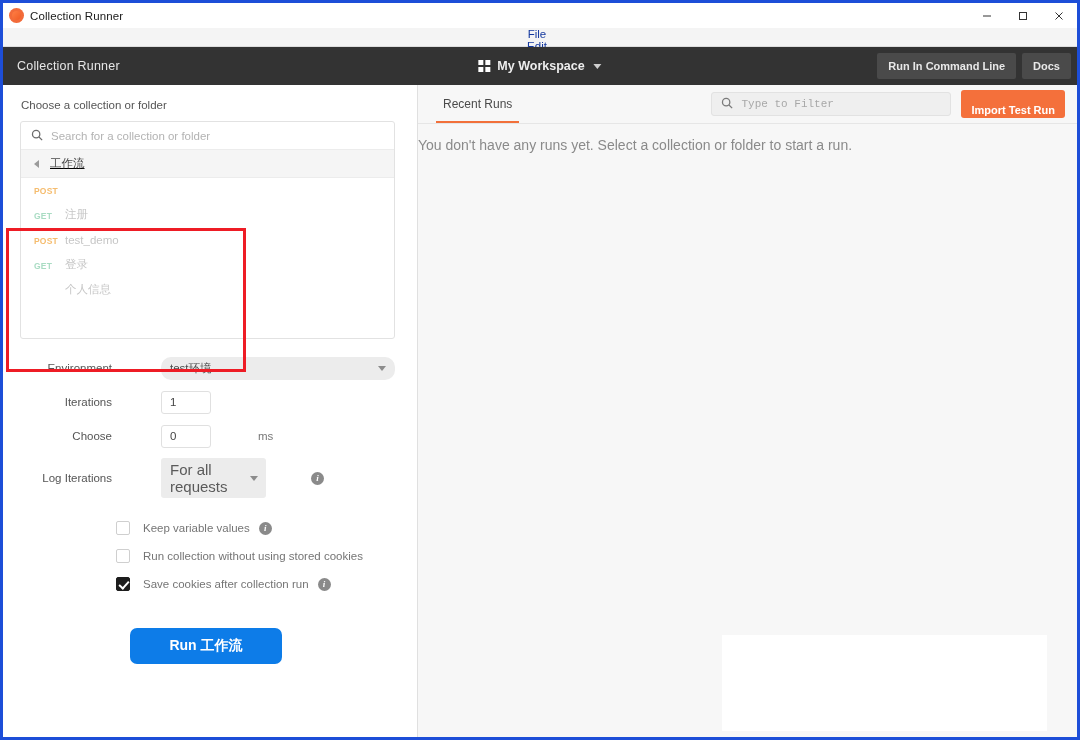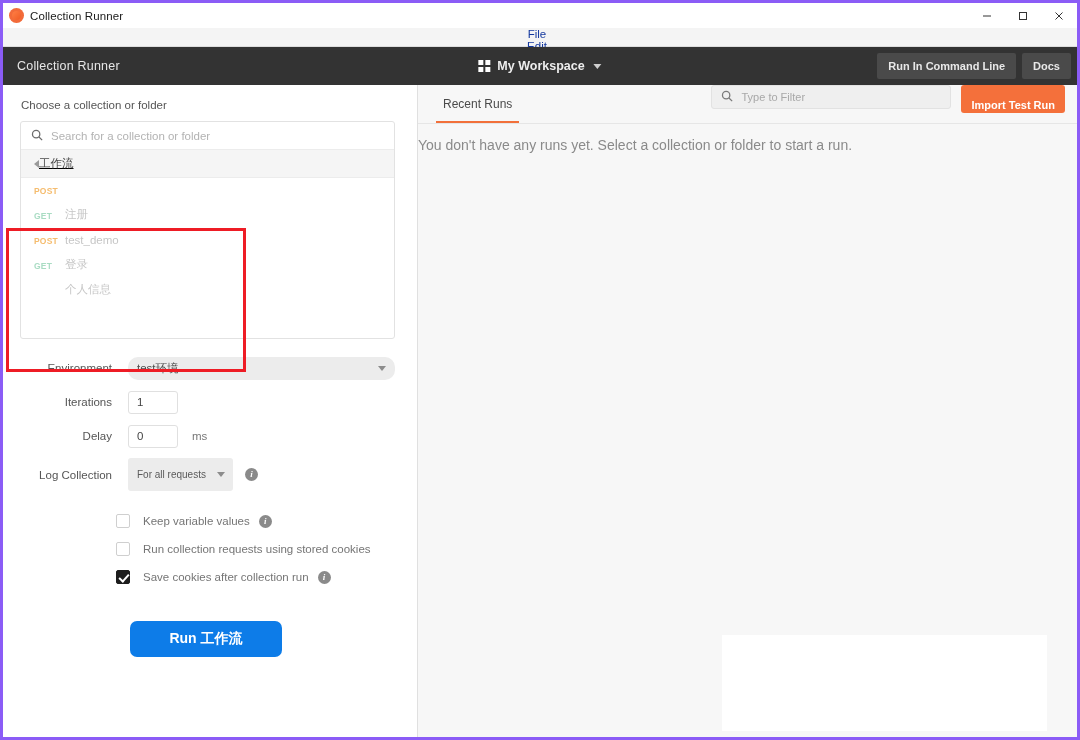--- a/index.html
+++ b/index.html
@@ -5,21 +5,21 @@
   * { box-sizing: border-box; margin: 0; padding: 0; }
   html, body {
     width: 1080px; height: 740px;
     font-family: "Liberation Sans", "DejaVu Sans", sans-serif;
     background: #ffffff;
     overflow: hidden;
   }
   #app {
     position: relative;
     width: 1080px; height: 740px;
-    border: 3px solid #8b5cf6;
+    border: 3px solid #1d4ed8;
     background: #ffffff;
     overflow: hidden;
   }
 
   
   .titlebar {
     height: 25px;
     background: #ffffff;
     display: flex;
     align-items: center;
@@ -194,21 +194,21 @@
   }
   .search-row input::placeholder { color: #b3b3b3; }
 
   .tree { flex: 1 1 auto; overflow: hidden; }
   .folder-row {
     height: 28px;
     background: #f5f5f5;
     border-bottom: 1px solid #ececec;
     display: flex;
     align-items: center;
-    gap: 0;
+    gap: 11px;
     padding-left: 13px;
     cursor: pointer;
     text-decoration: underline;
   }
   .tri-left {
     width: 0; height: 0;
     border-top: 4px solid transparent;
     border-bottom: 4px solid transparent;
     border-right: 5px solid #9b9b9b;
   }
@@ -248,20 +248,21 @@
     z-index: 30;
   }
 
   
   .form { margin-top: 17px; padding-left: 1px; }
   .frow {
     display: flex;
     align-items: center;
     margin-bottom: 10px;
     min-height: 24px;
+    gap: 33px;
   }
   .flabel {
     width: 107px;
     flex: 0 0 107px;
     text-align: right;
     font-size: 11.5px;
     color: #555;
     padding-right: 16px;
   }
   .select-wide {
@@ -297,28 +298,28 @@
     background: #fff;
     outline: none;
   }
   .unit {
     font-size: 11.5px;
     color: #777;
     margin-left: 14px;
   }
   .select-small {
     width: 105px;
-    height: 33px;
+    height: 40px;
     background: #ececec;
     border: none;
     border-radius: 3px;
     display: flex;
     align-items: center;
     padding: 0 9px;
-    font-size: 10px;
+    font-size: 15px;
     color: #5a5a5a;
     position: relative;
     cursor: pointer;
   }
   .select-small .cd {
     position: absolute; right: 8px;
     width: 0; height: 0;
     border-left: 4px solid transparent;
     border-right: 4px solid transparent;
     border-top: 5px solid #8c8c8c;
@@ -400,20 +401,21 @@
     border: none;
     border-radius: 7px;
     cursor: pointer;
     font-family: inherit;
   }
 
   
   .rtop {
     height: 38px;
     display: flex;
+    align-items: center;
     padding: 0 12px 0 22px;
     position: relative;
     background: #f7f7f7;
   }
   .tab {
     font-size: 12px;
     color: #4a4a4a;
     height: 38px;
     display: flex;
     align-items: center;
@@ -440,21 +442,21 @@
     gap: 8px;
     padding: 0 9px;
   }
   .rsearch input {
     border: none;
     outline: none;
     background: transparent;
     font-size: 11px;
     color: #555;
     width: 100%;
-    font-family: Liberation Sans, sans-serif;
+    font-family: Liberation Mono, monospace;
   }
   .rsearch input::placeholder { color: #a8a8a8; }
   .import-btn {
     margin-left: 10px;
     height: 25px;
     background: #f4703b;
     color: #ffffff;
     border: none;
     border-radius: 3px;
     font-size: 11px;
@@ -598,46 +600,46 @@
             <span class="cd"></span>
           </div>
         </div>
 
         <div class="frow">
           <div class="flabel">Iterations</div>
           <input class="num-input" type="text" value="1" style="">
         </div>
 
         <div class="frow">
-          <div class="flabel">Delay</div>
+          <div class="flabel">Choose</div>
           <input class="num-input" type="text" value="0" style="">
           <span class="unit">ms</span>
         </div>
 
         <div class="frow">
-          <div class="flabel">Log Collection</div>
+          <div class="flabel">Log Iterations</div>
           <div class="select-small">
             <span>For all requests</span>
             <span class="cd"></span>
           </div>
           <span class="info-i">i</span>
         </div>
 
 
         <div style="height:13px"></div>
 
         <div class="crow">
           <span class="cbox"></span>
           <span class="clabel">Keep variable values</span>
           <span class="info-i">i</span>
         </div>
 
         <div class="crow">
           <span class="cbox"></span>
-          <span class="clabel">Run collection requests using stored cookies</span>
+          <span class="clabel">Run collection without using stored cookies</span>
         </div>
 
         <div class="crow">
           <span class="cbox checked"></span>
           <span class="clabel">Save cookies after collection run</span>
           <span class="info-i">i</span>
         </div>
 
         <button class="run-btn">Run 工作流</button>
       </div>

